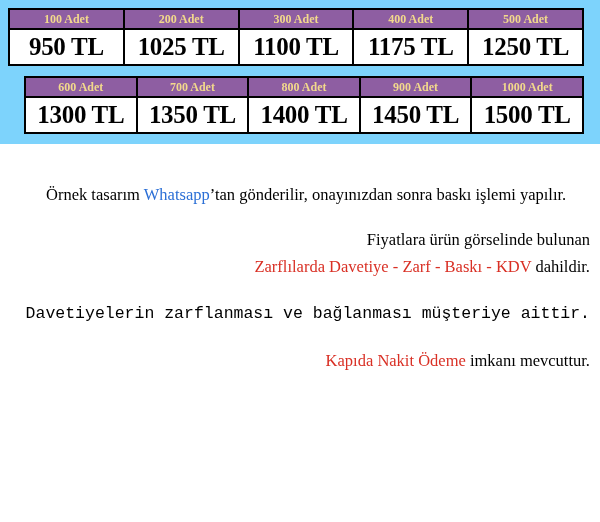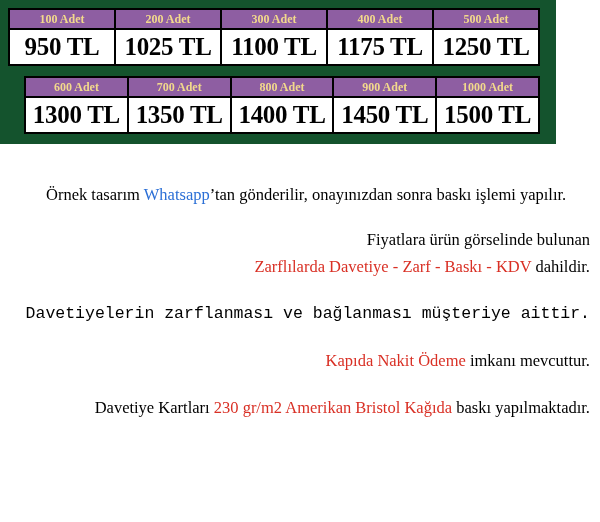--- a/index.html
+++ b/index.html
@@ -10,22 +10,22 @@
     width: 600px;
     height: 522px;
     background: #ffffff;
     font-family: "Liberation Serif", serif;
     color: #000000;
     overflow: hidden;
   }
 
   
   .price-panel {
-    width: 556px;
-    background: #14532d;
+    width: 600px;
+    background: #7dd3fc;
     padding: 8px 8px 10px 0;
     box-sizing: border-box;
   }
   .price-row {
     display: flex;
     justify-content: center;
     gap: 0;
     padding: 0 8px;
     box-sizing: border-box;
   }
@@ -150,18 +150,15 @@
     <span class="red">Zarflılarda Davetiye - Zarf - Baskı - KDV</span><span> dahildir.</span>
   </div>
 
 
   <div class="note-line center gap-3">Davetiyelerin zarflanması ve bağlanması müşteriye aittir.</div>
 
   <div class="note-line center gap-4">
     <span class="red">Kapıda Nakit Ödeme</span><span> imkanı mevcuttur.</span>
   </div>
 
-  <div class="note-line center gap-4">
-    <span>Davetiye Kartları </span><span class="red">230 gr/m2 Amerikan Bristol Kağıda</span><span> baskı yapılmaktadır.</span>
-  </div>
 
 
 </div>
 
 </body></html>

